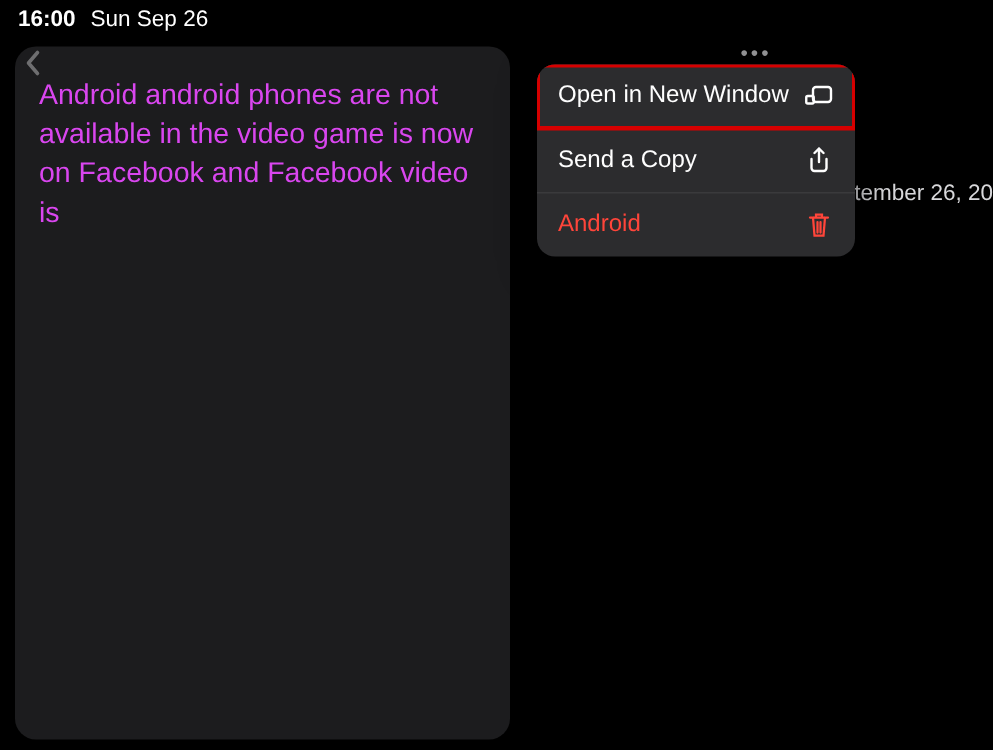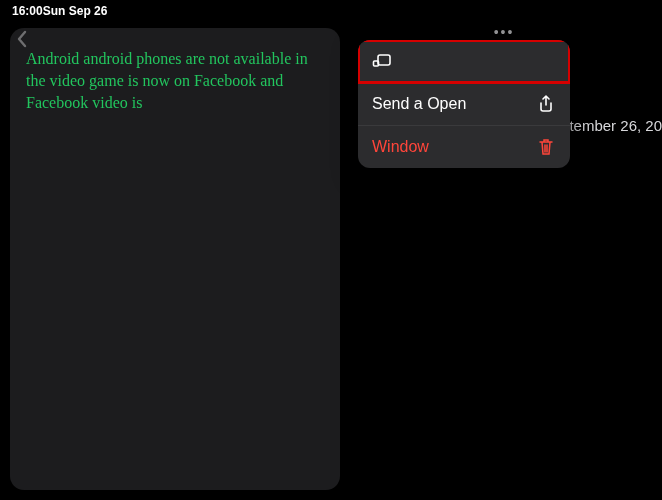--- a/index.html
+++ b/index.html
@@ -9,45 +9,44 @@
     background: #000;
     font-family: -apple-system, "Helvetica Neue", Arial, sans-serif;
     color: #fff;
     overflow: hidden;
     position: relative;
   }
   .statusbar {
     display: flex;
     align-items: center;
     padding: 4px 4px 2px 12px;
-    font-size: 12px;
+    font-size: 15px;
     font-weight: 600;
-    gap: 0;
+    gap: 10px;
   }
-  .statusbar .date { font-weight: 700; }
+  .statusbar .date { font-weight: 400; }
   .main {
     display: flex;
     width: 100%;
     height: calc(100% - 22px);
     position: relative;
   }
   .left-pane {
     width: 346px;
     padding: 8px 6px 8px 10px;
     position: relative;
   }
   .note-preview {
     background: #1c1c1e;
     border-radius: 14px;
     height: 462px;
     padding: 20px 16px;
-    color: #22c55e;
-    font-size: 16px;
+    color: #d946ef;
+    font-size: 19px;
     line-height: 1.38;
-    font-family: Liberation Serif, serif;
   }
   .right-pane {
     flex: 1;
     position: relative;
     padding-top: 4px;
   }
   .ellipsis {
     text-align: center;
     color: #9a9a9c;
     font-size: 14px;
@@ -130,38 +129,39 @@
 
   <div class="right-pane">
     <div class="ellipsis">•••</div>
 
     <div class="behind-text">
       <span class="behind-line">ıtember 26, 20</span>
     </div>
 
     <div class="context-menu">
       <div class="menu-item highlight">
+        <span>Open in New Window</span>
         <span class="menu-icon">
           <svg width="20" height="16" viewBox="0 0 20 16">
             <rect x="6" y="2" width="12" height="10" rx="2" stroke-width="1.6"></rect>
             <rect x="1.5" y="8" width="5" height="5" rx="1" stroke-width="1.6"></rect>
           </svg>
         </span>
       </div>
       <div class="menu-item">
-        <span>Send a Open</span>
+        <span>Send a Copy</span>
         <span class="menu-icon">
           <svg width="16" height="18" viewBox="0 0 16 18">
             <path d="M8 1 v9 M5 4 L8 1 L11 4" stroke-width="1.6" stroke-linecap="round" stroke-linejoin="round"></path>
             <path d="M3 8 v6 a2 2 0 0 0 2 2 h6 a2 2 0 0 0 2 -2 v-6" stroke-width="1.6" stroke-linecap="round"></path>
           </svg>
         </span>
       </div>
       <div class="menu-item delete">
-        <span>Window</span>
+        <span>Android</span>
         <span class="menu-icon">
           <svg width="16" height="18" viewBox="0 0 16 18" style="stroke:#ff453a">
             <path d="M2 4 h12 M6 4 V2 h4 v2 M4 4 l1 12 h6 l1 -12 M7 7 v7 M9 7 v7" stroke-width="1.5" stroke-linecap="round"></path>
           </svg>
         </span>
       </div>
     </div>
   </div>
 </div>
 

